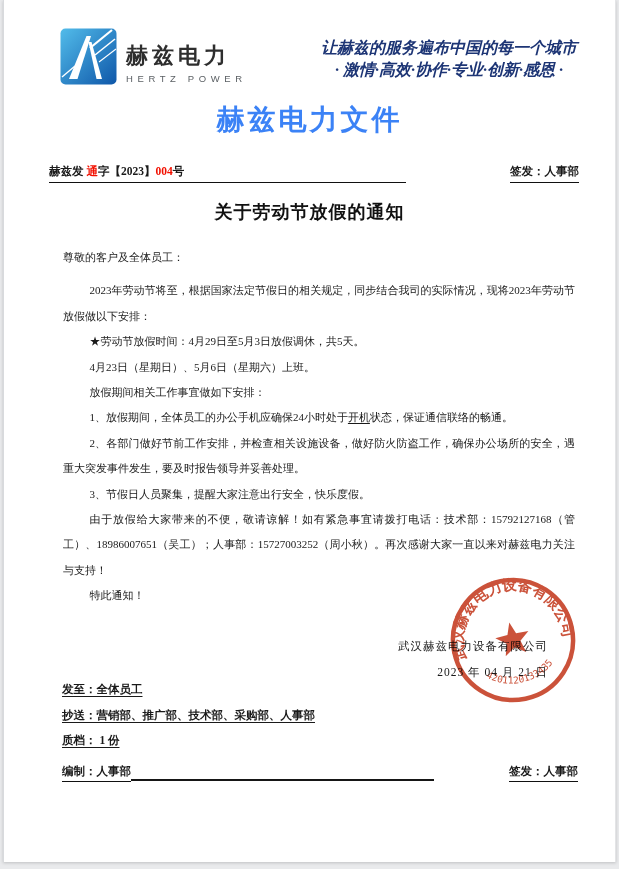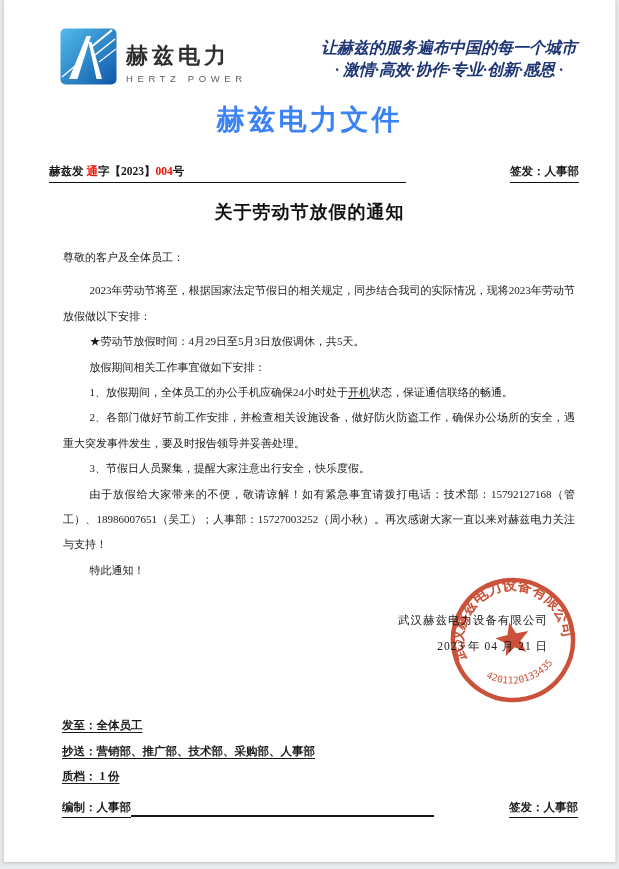--- a/index.html
+++ b/index.html
@@ -52,21 +52,21 @@
   .body-text p { text-indent:2.4em; }
   .body-text p.no-indent { text-indent:0; margin-bottom:8px; }
   .u { text-decoration:underline; text-underline-offset:2px; }
   
   .signoff { margin:24px 67px 0 0; text-align:right; font-size:11.5px; line-height:26px; }
   .signoff .company { letter-spacing:1px; }
   .signoff .date { margin-top:0; letter-spacing:1px; }
   
   .stamp { position:absolute; left:443px; top:572px; width:132px; height:136px; opacity:.93; mix-blend-mode:multiply; pointer-events:none; }
   
-  .footer { position:absolute; left:58px; right:37px; top:718px; font-size:11.5px; font-weight:bold; }
+  .footer { position:absolute; left:58px; right:37px; top:682px; font-size:11.5px; font-weight:bold; }
   .footer .line { margin-bottom:10.5px; }
   .footer .line span { text-decoration:underline; text-underline-offset:3px; }
   .footer-end { display:flex; align-items:flex-end; margin-top:16px; }
   .footer-end .prep { border-bottom:1.2px solid #111; padding-bottom:2px; white-space:nowrap; }
   .footer-end .rule { width:303px; border-bottom:2px solid #161616; margin-bottom:1px; }
   .footer-end .issued { margin-left:auto; border-bottom:1.2px solid #111; padding-bottom:2px; white-space:nowrap; }
 </style>
 </head>
 <body>
 
@@ -108,20 +108,21 @@
     </div>
     <div class="ref-right">签发：人事部</div>
   </div>
 
   <div class="notice-title">关于劳动节放假的通知</div>
 
   <div class="body-text">
     <p class="no-indent">尊敬的客户及全体员工：</p>
     <p>2023年劳动节将至，根据国家法定节假日的相关规定，同步结合我司的实际情况，现将2023年劳动节放假做以下安排：</p>
     <p>★劳动节放假时间：4月29日至5月3日放假调休，共5天。</p>
+    <p>4月23日（星期日）、5月6日（星期六）上班。</p>
     <p>放假期间相关工作事宜做如下安排：</p>
     <p><span>1、放假期间，全体员工的办公手机应确保24小时处于</span><span class="u">开机</span><span>状态，保证通信联络的畅通。</span></p>
     <p>2、各部门做好节前工作安排，并检查相关设施设备，做好防火防盗工作，确保办公场所的安全，遇重大突发事件发生，要及时报告领导并妥善处理。</p>
     <p>3、节假日人员聚集，提醒大家注意出行安全，快乐度假。</p>
     <p>由于放假给大家带来的不便，敬请谅解！如有紧急事宜请拨打电话：技术部：15792127168（管工）、18986007651（吴工）；人事部：15727003252（周小秋）。再次感谢大家一直以来对赫兹电力关注与支持！</p>
     <p>特此通知！</p>
   </div>
 
   <div class="signoff">
     <div class="company">武汉赫兹电力设备有限公司</div>

